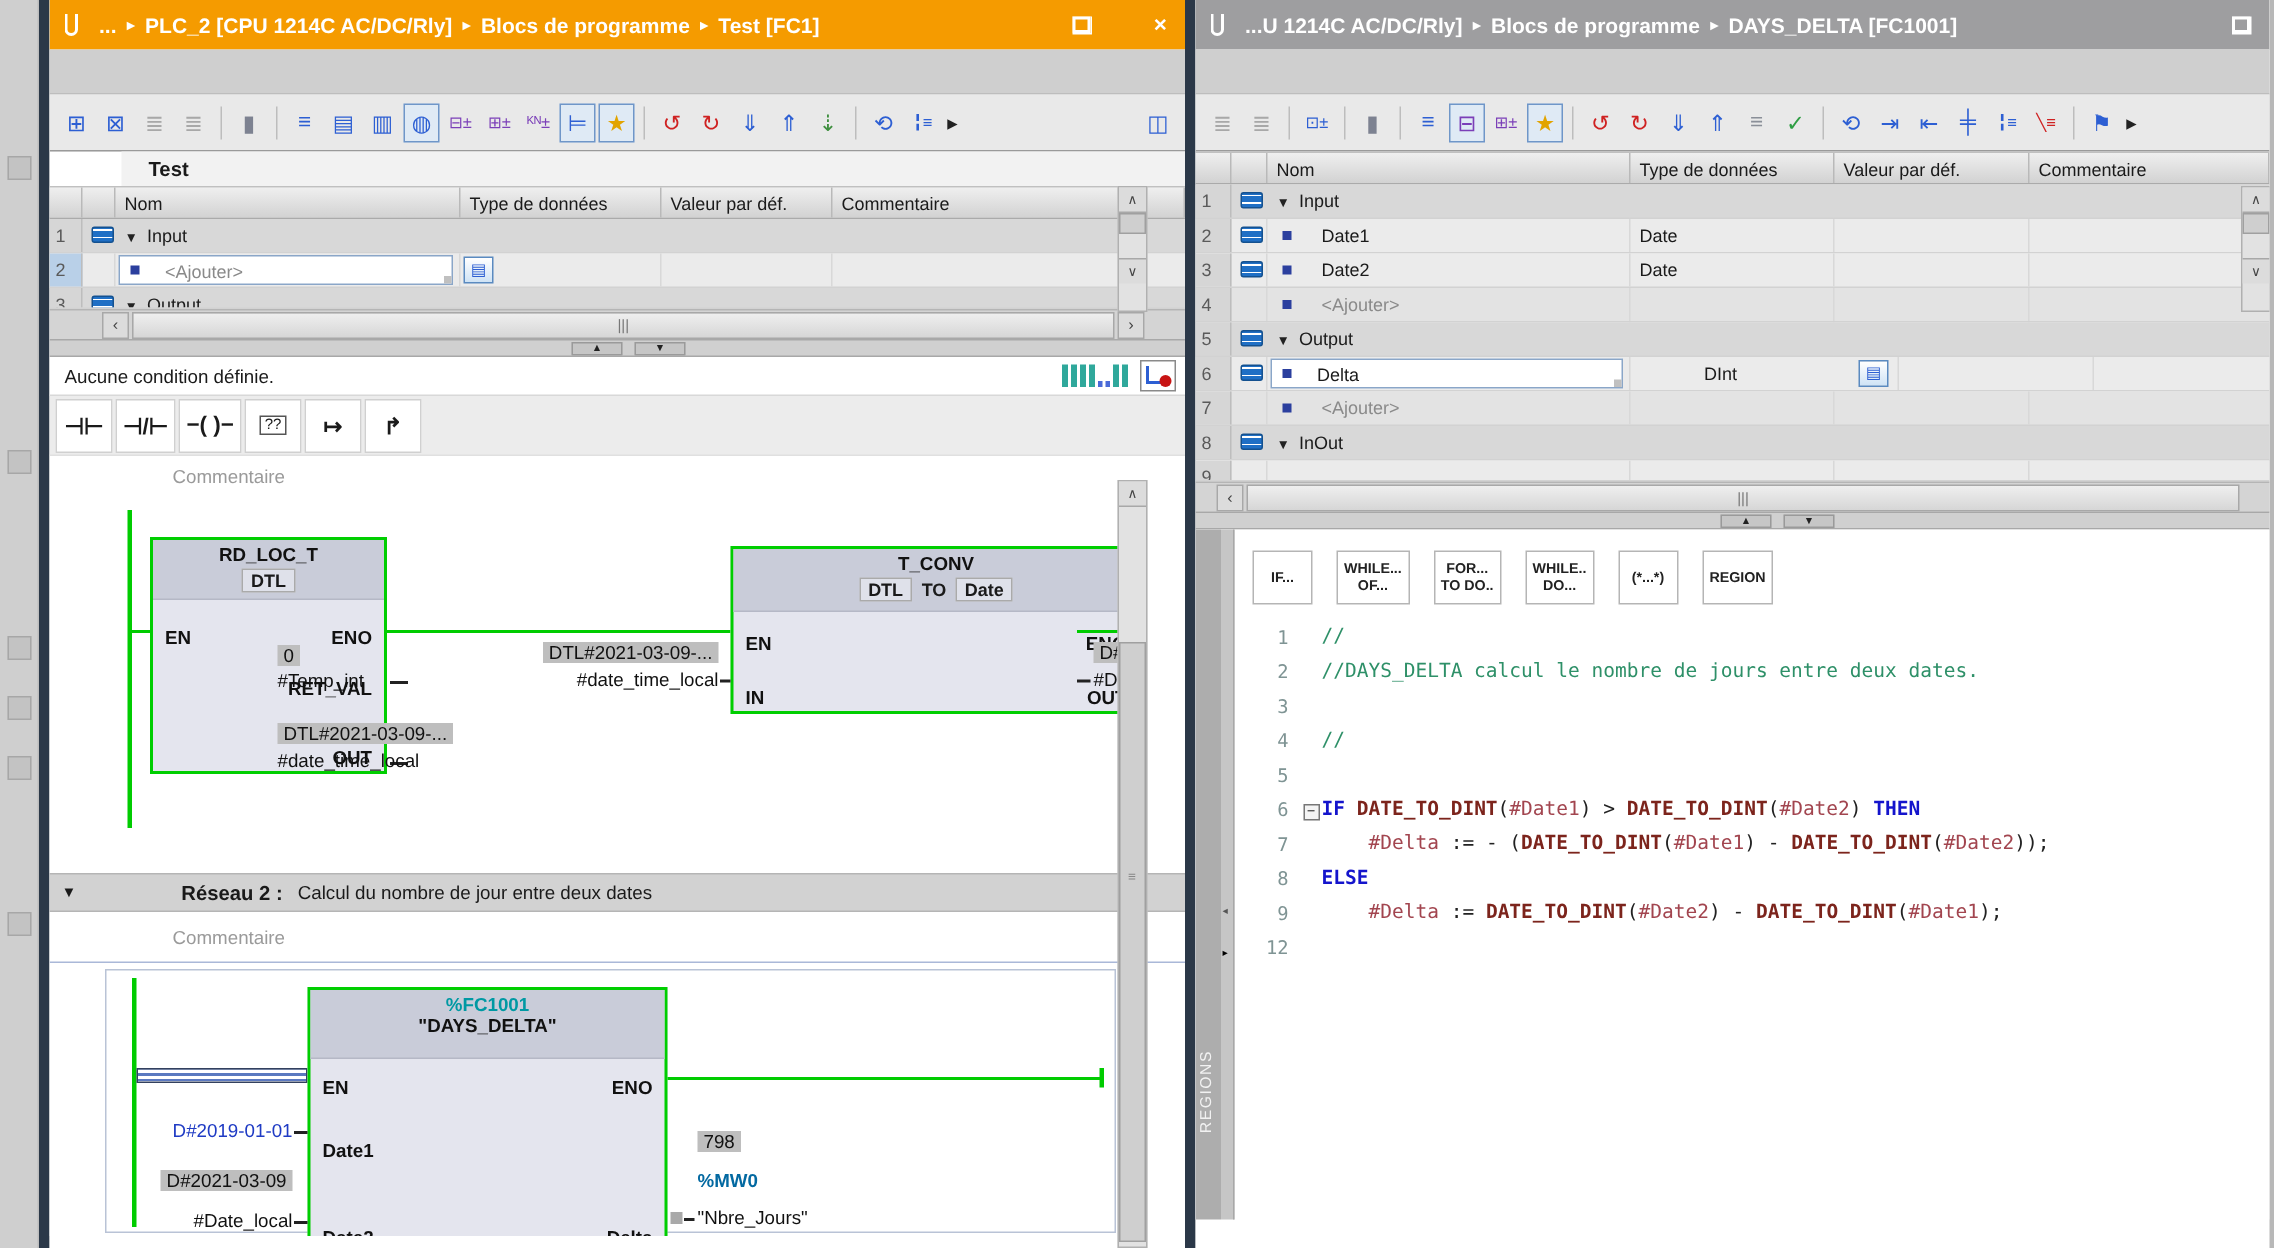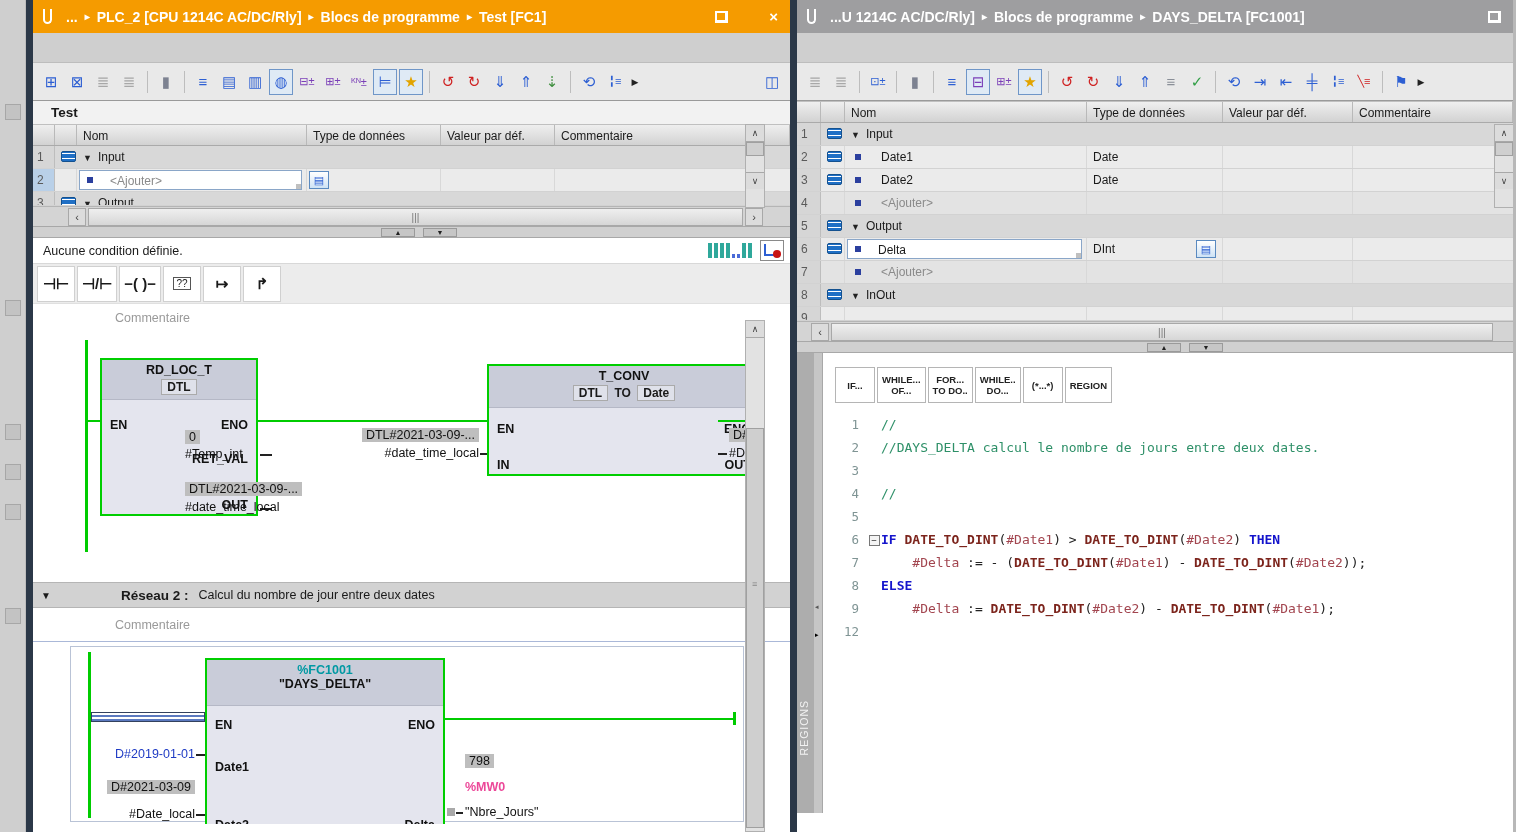--- a/index.html
+++ b/index.html
@@ -35,21 +35,21 @@
 
   
   .toolbar { height:38px; background:#e9e9e9; border-bottom:1px solid #9a9a9a; display:flex; align-items:center; padding:0 6px; gap:2px; }
   .tb-btn { width:24px; height:26px; display:flex; align-items:center; justify-content:center; font-size:15px; cursor:pointer; border:1px solid transparent; flex:none; }
   .tb-btn.boxed { border:1px solid #6f96c8; background:#dfeaf5; }
   .tb-btn.small { width:12px; font-size:9px; }
   .tb-sep { width:1px; height:22px; background:#bdbdbd; margin:0 4px; flex:none; }
   .tb-gap { flex:1; }
 
   
-  .block-title { height:23px; background:#f2f2f2; font-size:13.5px; font-weight:bold; padding:4px 0 0 18px; }
+  .block-title { height:23px; background:#f2f2f2; font-size:13.5px; font-weight:bold; padding:4px 0 0 18px;margin-left:48px; }
   .t-head { display:flex; height:22px; background:linear-gradient(#efefef,#d2d2d2); border-top:1px solid #c0c0c0; border-bottom:1px solid #aaa; }
   .t-hcell { border-right:1px solid #b9b9b9; padding:4px 0 0 6px; font-size:12px; white-space:nowrap; overflow:hidden; }
   .t-row { display:flex; height:23px; border-bottom:1px solid #d2d2d2; background:#ebebeb; }
   .t-row.section { background:#d8d8d8; }
   .t-row.adder   { background:#e3e3e3; }
   .t-row.clip    { height:14px; overflow:hidden; }
   .t-cell { border-right:1px solid #d8d8d8; padding:4px 0 0 6px; white-space:nowrap; overflow:hidden; position:relative; }
   .t-num  { background:#d6d6d6; color:#5a5a5a; border-right:1px solid #bdbdbd; text-align:left; padding-left:4px; }
   .t-num.sel { background:#b9d0e8; }
   .iface-ic { display:inline-block; width:15px; height:11px; margin-top:1px; background:#1f6fc5; border-radius:2px;
@@ -104,39 +104,39 @@
   .lblock-title { font-weight:bold; font-size:12.5px; color:#111; }
   .lblock-addr { font-weight:bold; font-size:12.5px; color:#0099a3; }
   .type-box { display:inline-block; border:1px solid #aaa; background:#dfe1ea; font-weight:bold; font-size:12px; padding:0 5px; margin:2px 1px 0; }
   .type-kw { display:inline-block; font-weight:bold; font-size:12px; margin:2px 2px 0; }
   .pin { position:absolute; font-size:12.5px; font-weight:bold; color:#111; }
   .pin.r { text-align:right; }
   .operand { position:absolute; font-size:12.5px; color:#111; white-space:nowrap; }
   .operand.right-al { text-align:right; }
   .mon-box { display:inline-block; background:#bebebe; color:#111; padding:0 4px; font-size:12.5px; }
   .op-blue { color:#1f3bc4; }
-  .op-teal { color:#ec4899; font-weight:bold; }
+  .op-teal { color:#0369a1; font-weight:bold; }
   .net2-head { height:26px; background:#d2d2d2; border-top:1px solid #b5b5b5; border-bottom:1px solid #b5b5b5; display:flex; align-items:center; }
   .net2-arrow { font-size:10px; margin:0 14px 0 8px; }
   .net2-label { font-weight:bold; font-size:13.5px; margin-left:56px; }
   .net2-title { font-size:12.5px; margin-left:10px; }
   .sel-wire { position:absolute; height:10px; border:1px solid #33415e;
               background:repeating-linear-gradient(0deg,#5b79c0 0 2px,#ffffff 2px 4px); }
   .net-box { position:absolute; border:1px solid #b9c3d6; }
   .mon-sq { position:absolute; width:8px; height:8px; background:#a9a9a9; }
 
   
   .scl-zone { position:relative; display:flex; height:460px; background:#fff; }
   .regions-strip { position:relative; width:17px; background:#adadad; flex:none; }
   .regions-label { position:absolute; bottom:58px; left:1px; writing-mode:vertical-rl; transform:rotate(180deg);
                    color:#f2f2f2; font-size:10.5px; letter-spacing:1px; }
   .regions-sub { position:relative; width:9px; background:#c6c6c6; border-right:1px solid #a8a8a8; flex:none; }
   .regions-sub .tinyarrow { position:absolute; left:1px; font-size:7px; color:#555; }
   .scl-main { flex:1; position:relative; }
-  .snippet-tabs { display:flex; gap:2px; margin:14px 0 0 12px; }
+  .snippet-tabs { display:flex; gap:16px; margin:14px 0 0 12px; }
   .snip { background:#fff; border:1px solid #b5b5b5; min-width:40px; height:36px; display:flex; flex-direction:column;
           align-items:center; justify-content:center; font-size:9.5px; font-weight:bold; color:#222; cursor:pointer; padding:0 4px; }
   .code-area { margin-top:10px; font-family:"DejaVu Sans Mono", monospace; font-size:13px; }
   .code-line { display:flex; height:23px; align-items:center; }
   .ln { width:44px; text-align:right; padding-right:8px; color:#7f9494; flex:none; font-size:12.5px; }
   .fold { width:14px; flex:none; text-align:center; color:#556; font-size:11px; position:relative; }
   .fold.mid::before { content:""; position:absolute; left:6px; top:0; bottom:0; width:1px; background:#8a8a8a; }
   .fold.end::before { content:""; position:absolute; left:6px; top:0; height:60%; width:1px; background:#8a8a8a; }
   .fold.end::after  { content:""; position:absolute; left:6px; top:60%; width:5px; height:1px; background:#8a8a8a; }
   .fold-box { display:inline-block; width:11px; height:11px; border:1px solid #777; background:#f4f4f4; line-height:9px; font-size:9px; color:#333; }
@@ -485,21 +485,21 @@
           <div class="t-cell" style="width: 24px;"><span class="iface-ic"></span></div>
           <div class="t-cell" style="width: 242px;"><span><span class="expander">▼</span><span>Output</span></span></div>
           <div class="t-cell" style="width: 136px;"></div>
           <div class="t-cell" style="width: 130px;"></div>
           <div class="t-cell" style="flex: 1 1 0%; border-right: none;"></div>
         </div>
         <div class="t-row normal">
           <div class="t-cell t-num" style="width: 24px;">6</div>
           <div class="t-cell" style="width: 24px;"><span class="iface-ic"></span></div>
           <div class="t-cell" style="width: 242px;"><span class="bullet" style="position: relative; z-index: 2;"></span><div class="edit-box"><span style="padding-left: 26px;">Delta</span><span class="rsz"></span></div></div>
-          <div class="t-cell" style="width: 136px;"><span>DInt</span><span class="dd-btn" style="right: 6px;">▤</span></div>
+          <div class="t-cell" style="width: 136px; margin-left: 43px;"><span>DInt</span><span class="dd-btn" style="right: 6px;">▤</span></div>
           <div class="t-cell" style="width: 130px;"></div>
           <div class="t-cell" style="flex: 1 1 0%; border-right: none;"></div>
         </div>
         <div class="t-row adder">
           <div class="t-cell t-num" style="width: 24px;">7</div>
           <div class="t-cell" style="width: 24px;"></div>
           <div class="t-cell" style="width: 242px;"><span><span class="bullet"></span><span class="muted" style="padding-left: 12px;">&lt;Ajouter&gt;</span></span></div>
           <div class="t-cell" style="width: 136px;"></div>
           <div class="t-cell" style="width: 130px;"></div>
           <div class="t-cell" style="flex: 1 1 0%; border-right: none;"></div>

